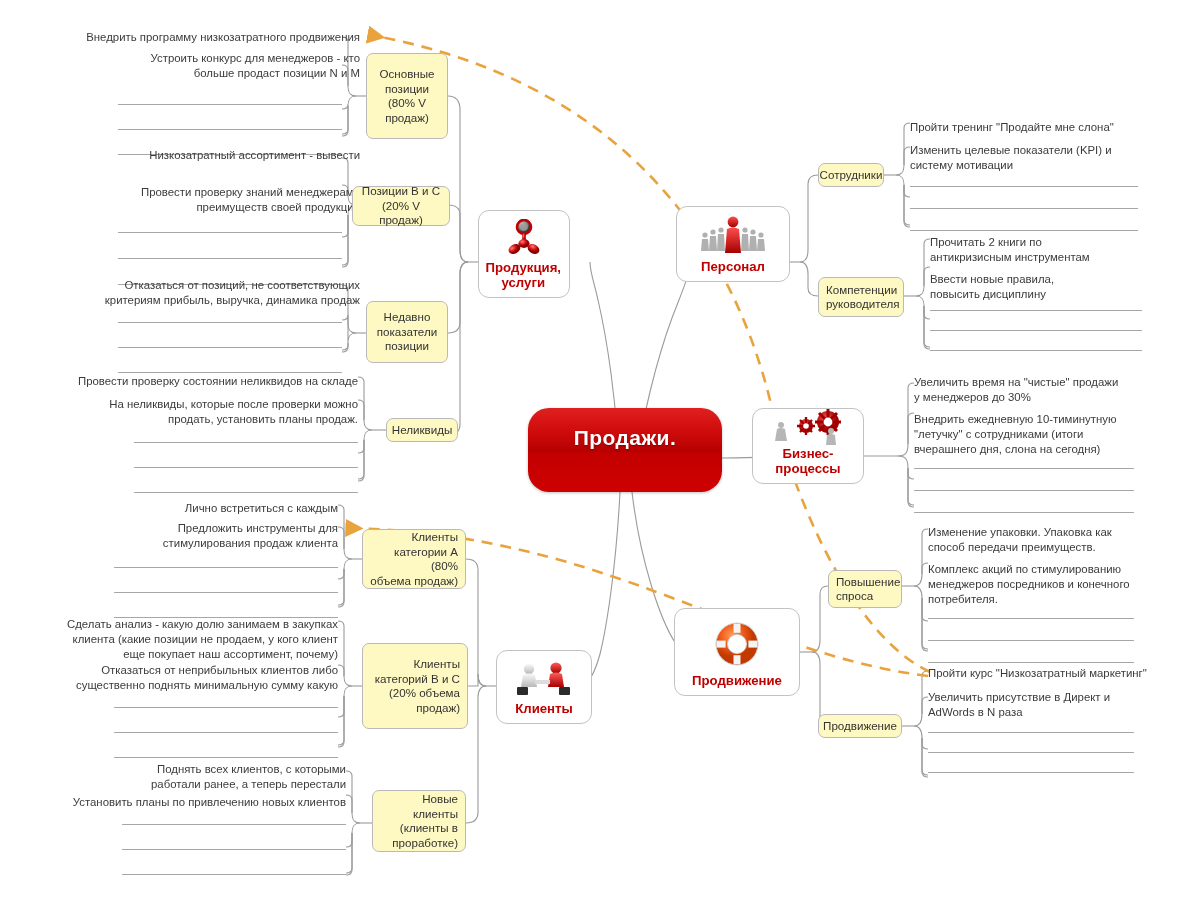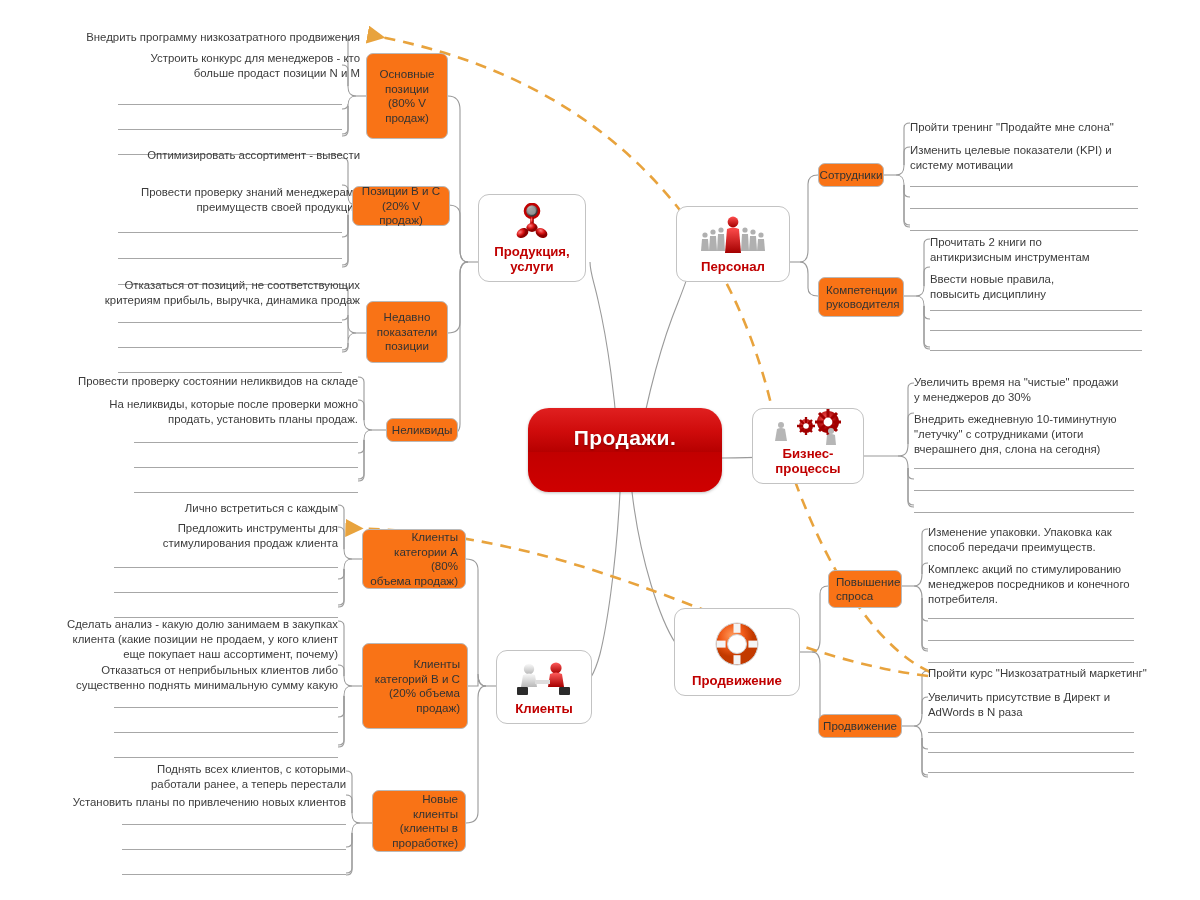--- a/index.html
+++ b/index.html
@@ -12,21 +12,21 @@
   
   .leaf{position:absolute;font-size:11.4px;color:#3b3b3b;line-height:15px;}
   .leaf.r{text-align:right;}
   .leaf.l{text-align:left;}
 
   
   .rule{position:absolute;height:0;border-bottom:1.3px solid #a7a7a7;}
 
   
   .box{position:absolute;box-sizing:border-box;border:1px solid #b9b9b9;
-       border-radius:7px;background:#f97316;color:#333;font-size:11.6px;
+       border-radius:7px;background:#fef9c3;color:#333;font-size:11.6px;
        line-height:14.5px;display:flex;align-items:center;padding:4px 7px;}
   .box.r{justify-content:flex-end;text-align:right;}
   .box.l{justify-content:flex-start;text-align:left;}
   .box.c{justify-content:center;text-align:center;}
 
   
   .main{position:absolute;box-sizing:border-box;border:1px solid #c3c3c3;
         border-radius:11px;background:#fff;display:flex;flex-direction:column;
         align-items:center;justify-content:flex-end;padding:6px 8px 7px;}
   .main .cap{color:#c00000;font-weight:bold;font-size:13.2px;line-height:15px;
@@ -174,21 +174,21 @@
 
   <div class="leaf r" style="left:60px;top:30px;width:300px;">Внедрить программу низкозатратного продвижения</div>
 
   <div class="leaf r" style="left:100px;top:51px;width:260px;">Устроить конкурс для менеджеров - кто</div>
   <div class="leaf r" style="left:100px;top:66px;width:260px;">больше продаст позиции N и M</div>
 
   <div class="rule" style="left:118px;top:104px;width:224px;"></div>
   <div class="rule" style="left:118px;top:129px;width:224px;"></div>
   <div class="rule" style="left:118px;top:154px;width:224px;"></div>
 
-  <div class="leaf r" style="left:40px;top:148px;width:320px;">Оптимизировать ассортимент - вывести</div>
+  <div class="leaf r" style="left:40px;top:148px;width:320px;">Низкозатратный ассортимент - вывести</div>
 
   <div class="leaf r" style="left:80px;top:185px;width:280px;">Провести проверку знаний менеджерами</div>
   <div class="leaf r" style="left:80px;top:200px;width:280px;">преимуществ своей продукции</div>
 
   <div class="rule" style="left:118px;top:232px;width:224px;"></div>
   <div class="rule" style="left:118px;top:258px;width:224px;"></div>
   <div class="rule" style="left:118px;top:284px;width:224px;"></div>
 
   <div class="leaf r" style="left:60px;top:278px;width:300px;">Отказаться от позиций, не соответствующих</div>
   <div class="leaf r" style="left:60px;top:293px;width:300px;">критериям прибыль, выручка, динамика продаж</div>
@@ -337,21 +337,21 @@
 
   <div class="box l" style="left:828px;top:570px;width:74px;height:38px;flex-direction:column;align-items:flex-start;justify-content:center;">
     <span>Повышение</span>
     <span>спроса</span>
   </div>
 
   <div class="box c" style="left:818px;top:714px;width:84px;height:24px;">
     <span>Продвижение</span>
   </div>
 
-  <div class="main" style="left:478px;top:194px;width:108px;height:88px;">
+  <div class="main" style="left:478px;top:210px;width:92px;height:88px;align-items:flex-end;">
     <div class="pic">
       <svg width="46" height="40" viewBox="0 0 46 40">
         <defs>
           <radialGradient id="gr1" cx="35%" cy="30%">
             <stop offset="0%" stop-color="#ff8080"></stop>
               <stop offset="60%" stop-color="#d81414"></stop>
             <stop offset="100%" stop-color="#8e0000"></stop>
           </radialGradient>
           <radialGradient id="gl1" cx="40%" cy="35%">
             <stop offset="0%" stop-color="#d8d8d8"></stop>

